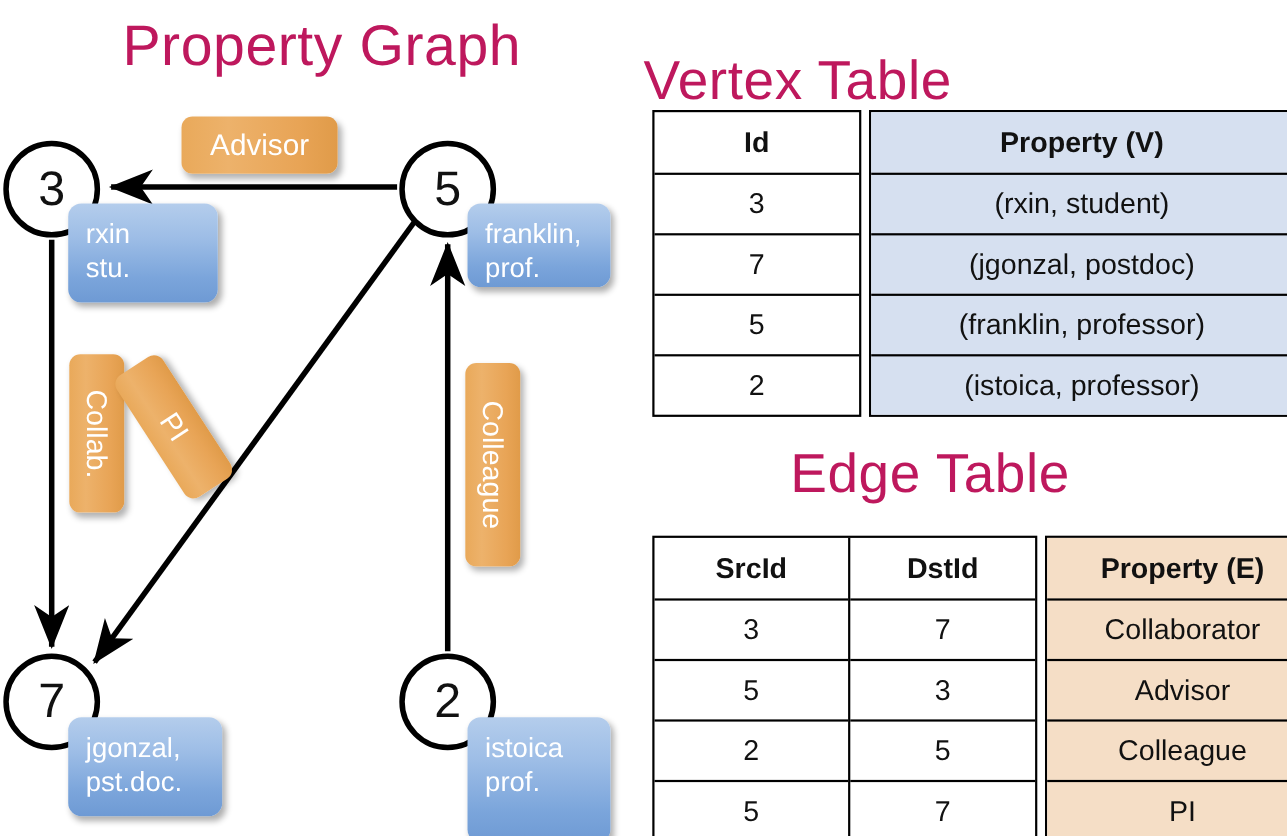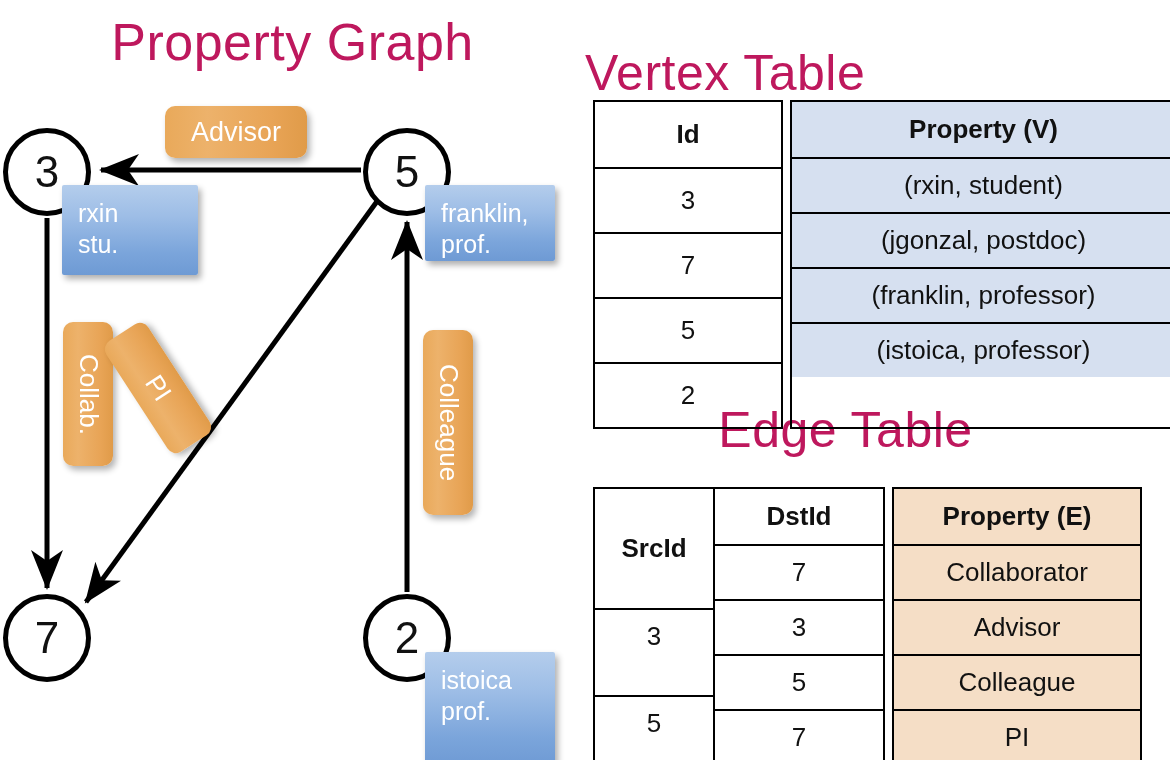--- a/index.html
+++ b/index.html
@@ -73,21 +73,21 @@
     z-index: 3;
   }
   #node-3 { left: 3px;   top: 128px; }
   #node-5 { left: 363px; top: 128px; }
   #node-7 { left: 3px;   top: 594px; }
   #node-2 { left: 363px; top: 594px; }
 
   
   .prop-box {
     position: absolute;
-    border-radius: 2px;
+    border-radius: 12px;
     background: linear-gradient(to bottom, #b4cdec 0%, #9dbde6 35%, #7ba5db 75%, #6e9ad4 100%);
     box-shadow: 3px 4px 6px rgba(0,0,0,0.32);
     color: #ffffff;
     font-family: "Liberation Sans", sans-serif;
     font-weight: 300;
     font-size: 25px;
     line-height: 31px;
     padding: 13px 0 13px 16px;
     box-sizing: border-box;
     z-index: 4;
@@ -175,26 +175,26 @@
     color: #111;
     box-sizing: border-box;
     white-space: nowrap;
   }
   .cell + .cell { border-top: 2.5px solid #000; }
   .cell.head { font-weight: 700; font-size: 26px; }
   .gap { width: 7px; }
 
   
   #vertex-table { left: 593px; top: 100px; }
-  #vertex-table .id-col .cell      { width: 186px; height: 65px; }
+  #vertex-table .id-col .cell      { width: 186px; height: 55px; }
   #vertex-table .prop-col .cell    { width: 383px; height: 55px; background: #d6e0f0; }
 
   
   #edge-table { left: 593px; top: 487px; }
-  #edge-table .src-col .cell  { width: 118px; height: 55px; margin-top: 32px; }
+  #edge-table .src-col .cell  { width: 176px; height: 55px; }
   #edge-table .dst-col .cell  { width: 168px; height: 55px; }
   #edge-table .prop-col .cell { width: 246px; height: 55px; background: #f5dec6; }
 </style>
 </head>
 <body>
 
 <div class="title" id="title-property-graph">Property Graph</div>
 
 <div class="title" id="title-vertex-table">Vertex Table</div>
 
@@ -223,20 +223,24 @@
   <div class="node" id="node-7">7</div>
   <div class="node" id="node-2">2</div>
 
   <div class="prop-box" id="prop-box-3">
     <span class="prop-line">rxin</span>
     <span class="prop-line">stu.</span>
   </div>
   <div class="prop-box" id="prop-box-5">
     <span class="prop-line">franklin,</span>
     <span class="prop-line">prof.</span>
+  </div>
+  <div class="prop-box" id="prop-box-7">
+    <span class="prop-line">jgonzal,</span>
+    <span class="prop-line">pst.doc.</span>
   </div>
   <div class="prop-box" id="prop-box-2">
     <span class="prop-line">istoica</span>
     <span class="prop-line">prof.</span>
   </div>
 
   <div class="edge-label" id="edge-label-advisor">
     <span>Advisor</span>
   </div>
   <div class="edge-label" id="edge-label-collab">

